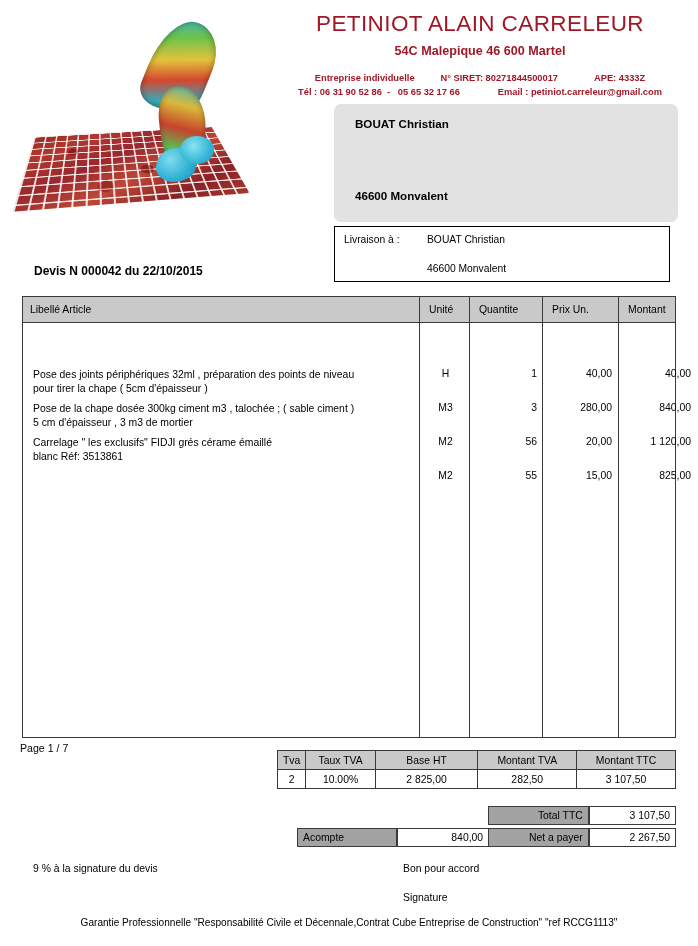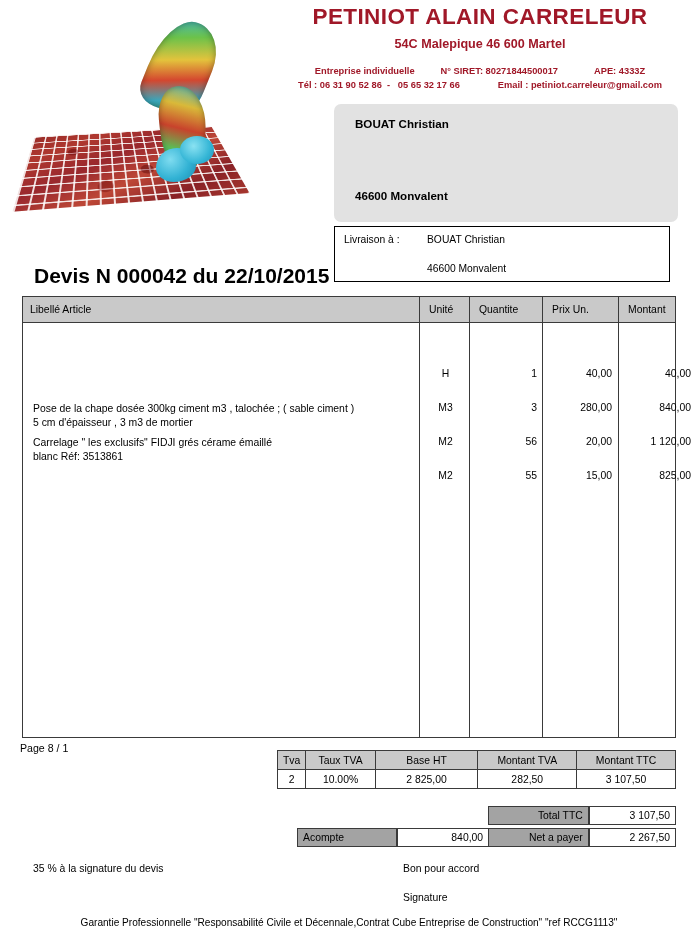--- a/index.html
+++ b/index.html
@@ -80,23 +80,23 @@
 
   .company-block {
     position: absolute;
     left: 262px; top: 0;
     width: 436px;
     text-align: center;
     color: #a01828;
   }
   .company-name {
     font-size: 22.5px;
-    font-weight: bold;
+    font-weight: normal;
     letter-spacing: .4px;
-    padding-top: 4px;
+    padding-top: 11px;
   }
   .company-address {
     font-size: 12.6px;
     font-weight: bold;
     padding-top: 7px;
   }
   .company-meta {
     padding-top: 13px;
     font-size: 9.3px;
     font-weight: bold;
@@ -142,21 +142,21 @@
   }
   .delivery-city {
     position: absolute; left: 92px; top: 36px;
     font-size: 10.3px;
   }
 
   
   .quote-title {
     position: absolute;
     left: 34px; top: 264px;
-    font-size: 21px;
+    font-size: 12px;
     font-weight: bold;
   }
 
   
   .items-table {
     position: absolute;
     left: 22px; top: 296px;
     width: 654px; height: 442px;
     border: 1px solid #3a3a3a;
     background: #fff;
@@ -337,20 +337,22 @@
 
   </div>
 
   <div class="items-body">
     <div class="vline" style="left:396px"></div>
     <div class="vline" style="left:446px"></div>
     <div class="vline" style="left:519px"></div>
     <div class="vline" style="left:595px"></div>
 
 
+    <div class="row-desc" style="top:45px; white-space:pre-line">Pose des joints périphériques 32ml , préparation des points de niveau
+pour tirer la chape ( 5cm d'épaisseur )</div>
     <div class="row-num num-unite" style="top:45px">H</div>
     <div class="row-num num-qte" style="top:45px">1</div>
     <div class="row-num num-prix" style="top:45px">40,00</div>
     <div class="row-num num-montant" style="top:45px">40,00</div>
 
     <div class="row-desc" style="top:79px; white-space:pre-line">Pose de la chape dosée 300kg ciment m3 , talochée ; ( sable ciment )
 5 cm d'épaisseur , 3 m3 de mortier</div>
     <div class="row-num num-unite" style="top:79px">M3</div>
     <div class="row-num num-qte" style="top:79px">3</div>
     <div class="row-num num-prix" style="top:79px">280,00</div>
@@ -364,21 +366,21 @@
     <div class="row-num num-montant" style="top:113px">1 120,00</div>
 
     <div class="row-num num-unite" style="top:147px">M2</div>
     <div class="row-num num-qte" style="top:147px">55</div>
     <div class="row-num num-prix" style="top:147px">15,00</div>
     <div class="row-num num-montant" style="top:147px">825,00</div>
 
   </div>
 </div>
 
-<div class="page-label">Page 8 / 1</div>
+<div class="page-label">Page 1 / 7</div>
 
 <table class="tva-table">
   <tbody>
       <tr>
     <th class="w-tva">Tva</th>
     <th class="w-taux">Taux TVA</th>
     <th class="w-base">Base HT</th>
     <th class="w-mtva">Montant TVA</th>
     <th class="w-mttc">Montant TTC</th>
   </tr>
@@ -402,19 +404,19 @@
   </div>
   <div class="sum-row">
     <div class="sum-spacer"></div>
     <div class="sum-cell sum-gray cell-acompte-label">Acompte</div>
     <div class="sum-cell sum-white cell-acompte-value">840,00</div>
     <div class="sum-cell sum-gray cell-label">Net a payer</div>
     <div class="sum-cell sum-white cell-value">2 267,50</div>
   </div>
 </div>
 
-<div class="terms">35 % à la signature du devis</div>
+<div class="terms">9 % à la signature du devis</div>
 <div class="accord">Bon pour accord</div>
 <div class="signature">Signature</div>
 
 <div class="legal">
   <div>Garantie Professionnelle "Responsabilité Civile et Décennale,Contrat Cube Entreprise de Construction" "ref RCCG1113"</div>
 </div>
 
 </body></html>

